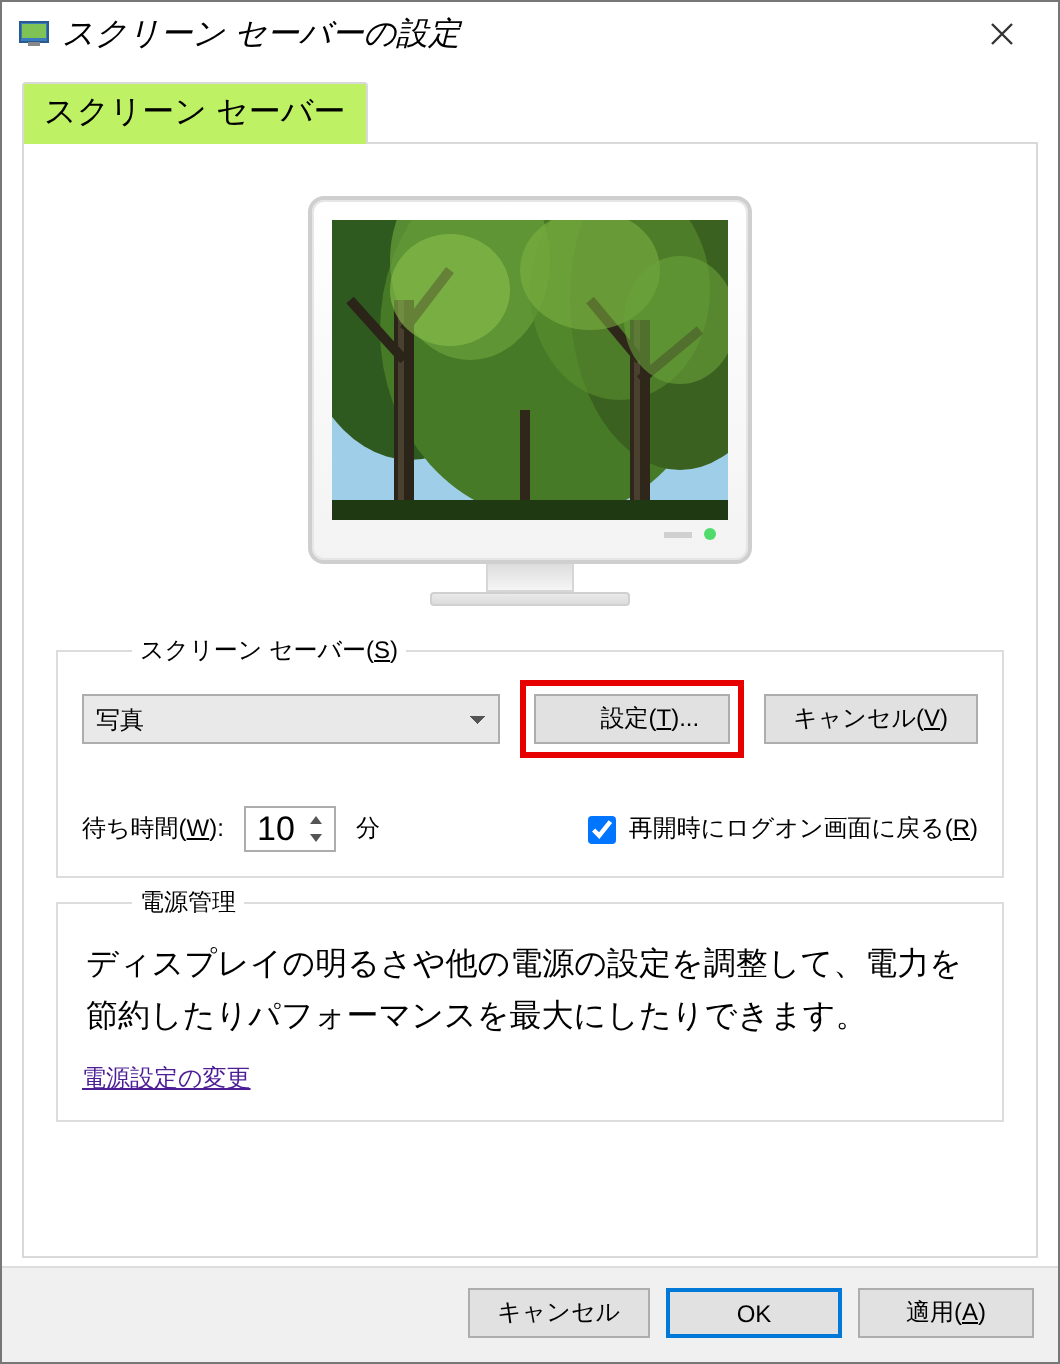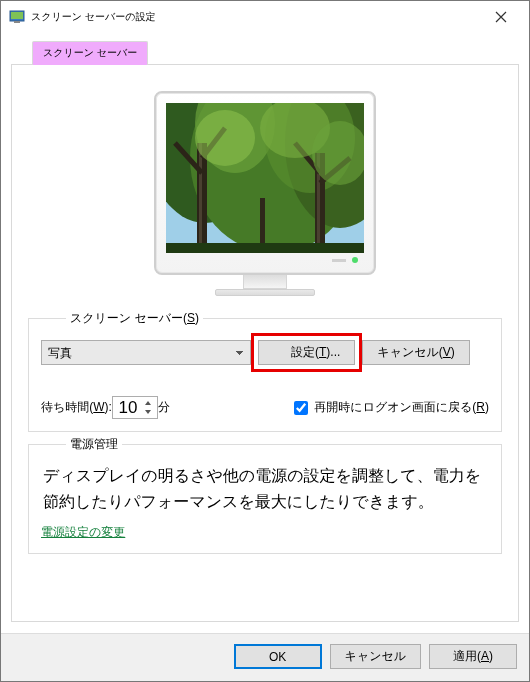--- a/index.html
+++ b/index.html
@@ -1,55 +1,55 @@
 <!DOCTYPE html>
 <html><head>
 <meta charset="utf-8">
 <style>
 * { box-sizing: border-box; margin: 0; padding: 0; font-family: "Yu Gothic UI", "Meiryo UI", sans-serif; font-size: 12px; }
 body { background: #fff; }
 .window { width: 530px; height: 682px; border: 1px solid #777; background: #fff; display: flex; flex-direction: column; }
 .titlebar { height: 32px; display: flex; align-items: center; padding: 0 8px; background: #fff; }
 .titlebar .icon { width: 16px; height: 16px; margin-right: 6px; display:flex;align-items:center;justify-content:center;}
-.titlebar .title { flex: 1; font-size: 10px; }
+.titlebar .title { flex: 1; font-size: 16px; font-style: italic; }
 .titlebar .closebtn { width: 40px; height: 28px; display:flex;align-items:center;justify-content:center; cursor:pointer;}
 .titlebar .closebtn svg { width:12px; height:12px; }
 .client { flex:1; padding: 8px 10px 10px 10px; display:flex; flex-direction:column; background:#fff;}
 .tabhost { position:relative; flex:1; }
 .tabstrip { position:relative; z-index:2; display:flex; }
-.tab { border:1px solid #d9d9d9; border-bottom:none; background:#f0abfc; padding:4px 10px 5px 10px; font-size:10px; border-top-left-radius:2px; border-top-right-radius:2px;margin-left:21px;}
+.tab { border:1px solid #d9d9d9; border-bottom:none; background:#bef264; padding:4px 10px 5px 10px; font-size:16px; border-top-left-radius:2px; border-top-right-radius:2px;}
 .tabpage { border:1px solid #d9d9d9; margin-top:-1px; padding: 18px 16px 14px 16px; height: calc(100% - 24px); display:flex; flex-direction:column;}
 .preview-area { display:flex; justify-content:center; padding: 8px 0 22px 0;}
 .monitor { width: 222px; }
 .monitor-frame { border:2px solid #cfcfcf; border-radius:8px; background:linear-gradient(#fff,#f3f3f3); padding:10px 10px 6px 10px; box-shadow: inset 0 0 0 1px #e6e6e6;}
 .monitor-screen { width:198px; height:150px; background:#000; overflow:hidden; position:relative;}
 .monitor-screen svg { width:100%; height:100%; display:block;}
 .monitor-bar { height:14px; display:flex; justify-content:flex-end; align-items:center; gap:6px; padding-right:6px;}
 .led { width:6px; height:6px; border-radius:50%; background:#4fdc6b;}
 .btnind { width:14px; height:3px; background:#d0d0d0;}
 .monitor-stand { height:14px; width:44px; margin:0 auto; background:linear-gradient(#ddd,#f5f5f5); border:1px solid #d6d6d6; border-top:none;}
 .monitor-base { height:7px; width:100px; margin:0 auto; background:linear-gradient(#e9e9e9,#dcdcdc); border:1px solid #d0d0d0; border-radius:2px;}
 .groupbox { border:1px solid #dcdcdc; margin-bottom:12px; padding:14px 12px 12px 12px; position:relative;}
 .groupbox .legend { position:absolute; top:-9px; left:8px; background:#fff; padding:0 4px; font-size:12px;margin-left:29px;}
-.row { display:flex; align-items:center; }
+.row { display:flex; align-items:center; gap:10px;}
 .row + .row { margin-top:24px;}
 select.combo { flex:1; height:25px; border:1px solid #adadad; background:#e9e9e9; padding:0 6px; font-size:12px; max-width:210px; appearance:none; -webkit-appearance:none; background-image:linear-gradient(45deg,transparent 50%,#555 50%),linear-gradient(135deg,#555 50%,transparent 50%); background-position: right 10px center, right 6px center; background-size:4px 4px,4px 4px; background-repeat:no-repeat;}
 .btn { height:25px; border:1px solid #adadad; background:#e1e1e1; padding:0 14px; font-size:12px; cursor:pointer; min-width:82px;}
 .highlight-box { border:3px solid #e60000; padding:4px; display:inline-flex;}
 .highlight-box .btn { min-width:86px;padding-left:32px;}
 label.static { font-size:12px;}
 .spin { width:46px; height:23px; border:1px solid #adadad; display:flex; align-items:center; padding:0 2px 0 4px; font-size:12px; position:relative; background:#fff;}
 .spin input { border:none; width:22px; font-size:17px; text-align:center; outline:none;}
 .spin .arrows { display:flex; flex-direction:column; margin-left:2px;}
 .spin .arrows div { width:14px; height:9px; display:flex;align-items:center;justify-content:center; cursor:pointer;}
 .spin .arrows svg{width:8px;height:6px;}
 .chk { display:flex; align-items:center; gap:6px; font-size:12px;}
 .chk input { width:14px; height:14px;}
 .pm-text { font-size:16px; line-height:1.6; margin:4px 2px 10px 2px;}
-.link { color:#15803d; text-decoration:underline; font-size:12px; cursor:pointer; display:inline-block;}
+.link { color:#4c1d95; text-decoration:underline; font-size:12px; cursor:pointer; display:inline-block;}
 .u { text-decoration: underline; }
 .button-row { display:flex; justify-content:flex-end; gap:8px; padding: 10px 12px 12px 12px; background:#f0f0f0; border-top:1px solid #ddd;}
 .button-row .btn { min-width:88px; background:#e1e1e1;}
 .button-row .btn.default { border-color:#0078d7; box-shadow: inset 0 0 0 1px #0078d7;}
 </style>
 </head>
 <body>
 
 <div class="window">
   <div class="titlebar">
@@ -153,17 +153,17 @@
           <div class="legend">電源管理</div>
           <div class="pm-text">ディスプレイの明るさや他の電源の設定を調整して、電力を節約したりパフォーマンスを最大にしたりできます。</div>
           <a class="link">電源設定の変更</a>
         </div>
 
       </div>
     </div>
   </div>
 
   <div class="button-row">
+    <button class="btn">キャンセル</button>
     <button class="btn default">OK</button>
-    <button class="btn">キャンセル</button>
     <button class="btn"><span>適用(</span><span class="u">A</span><span>)</span></button>
   </div>
 </div>
 
 </body></html>

